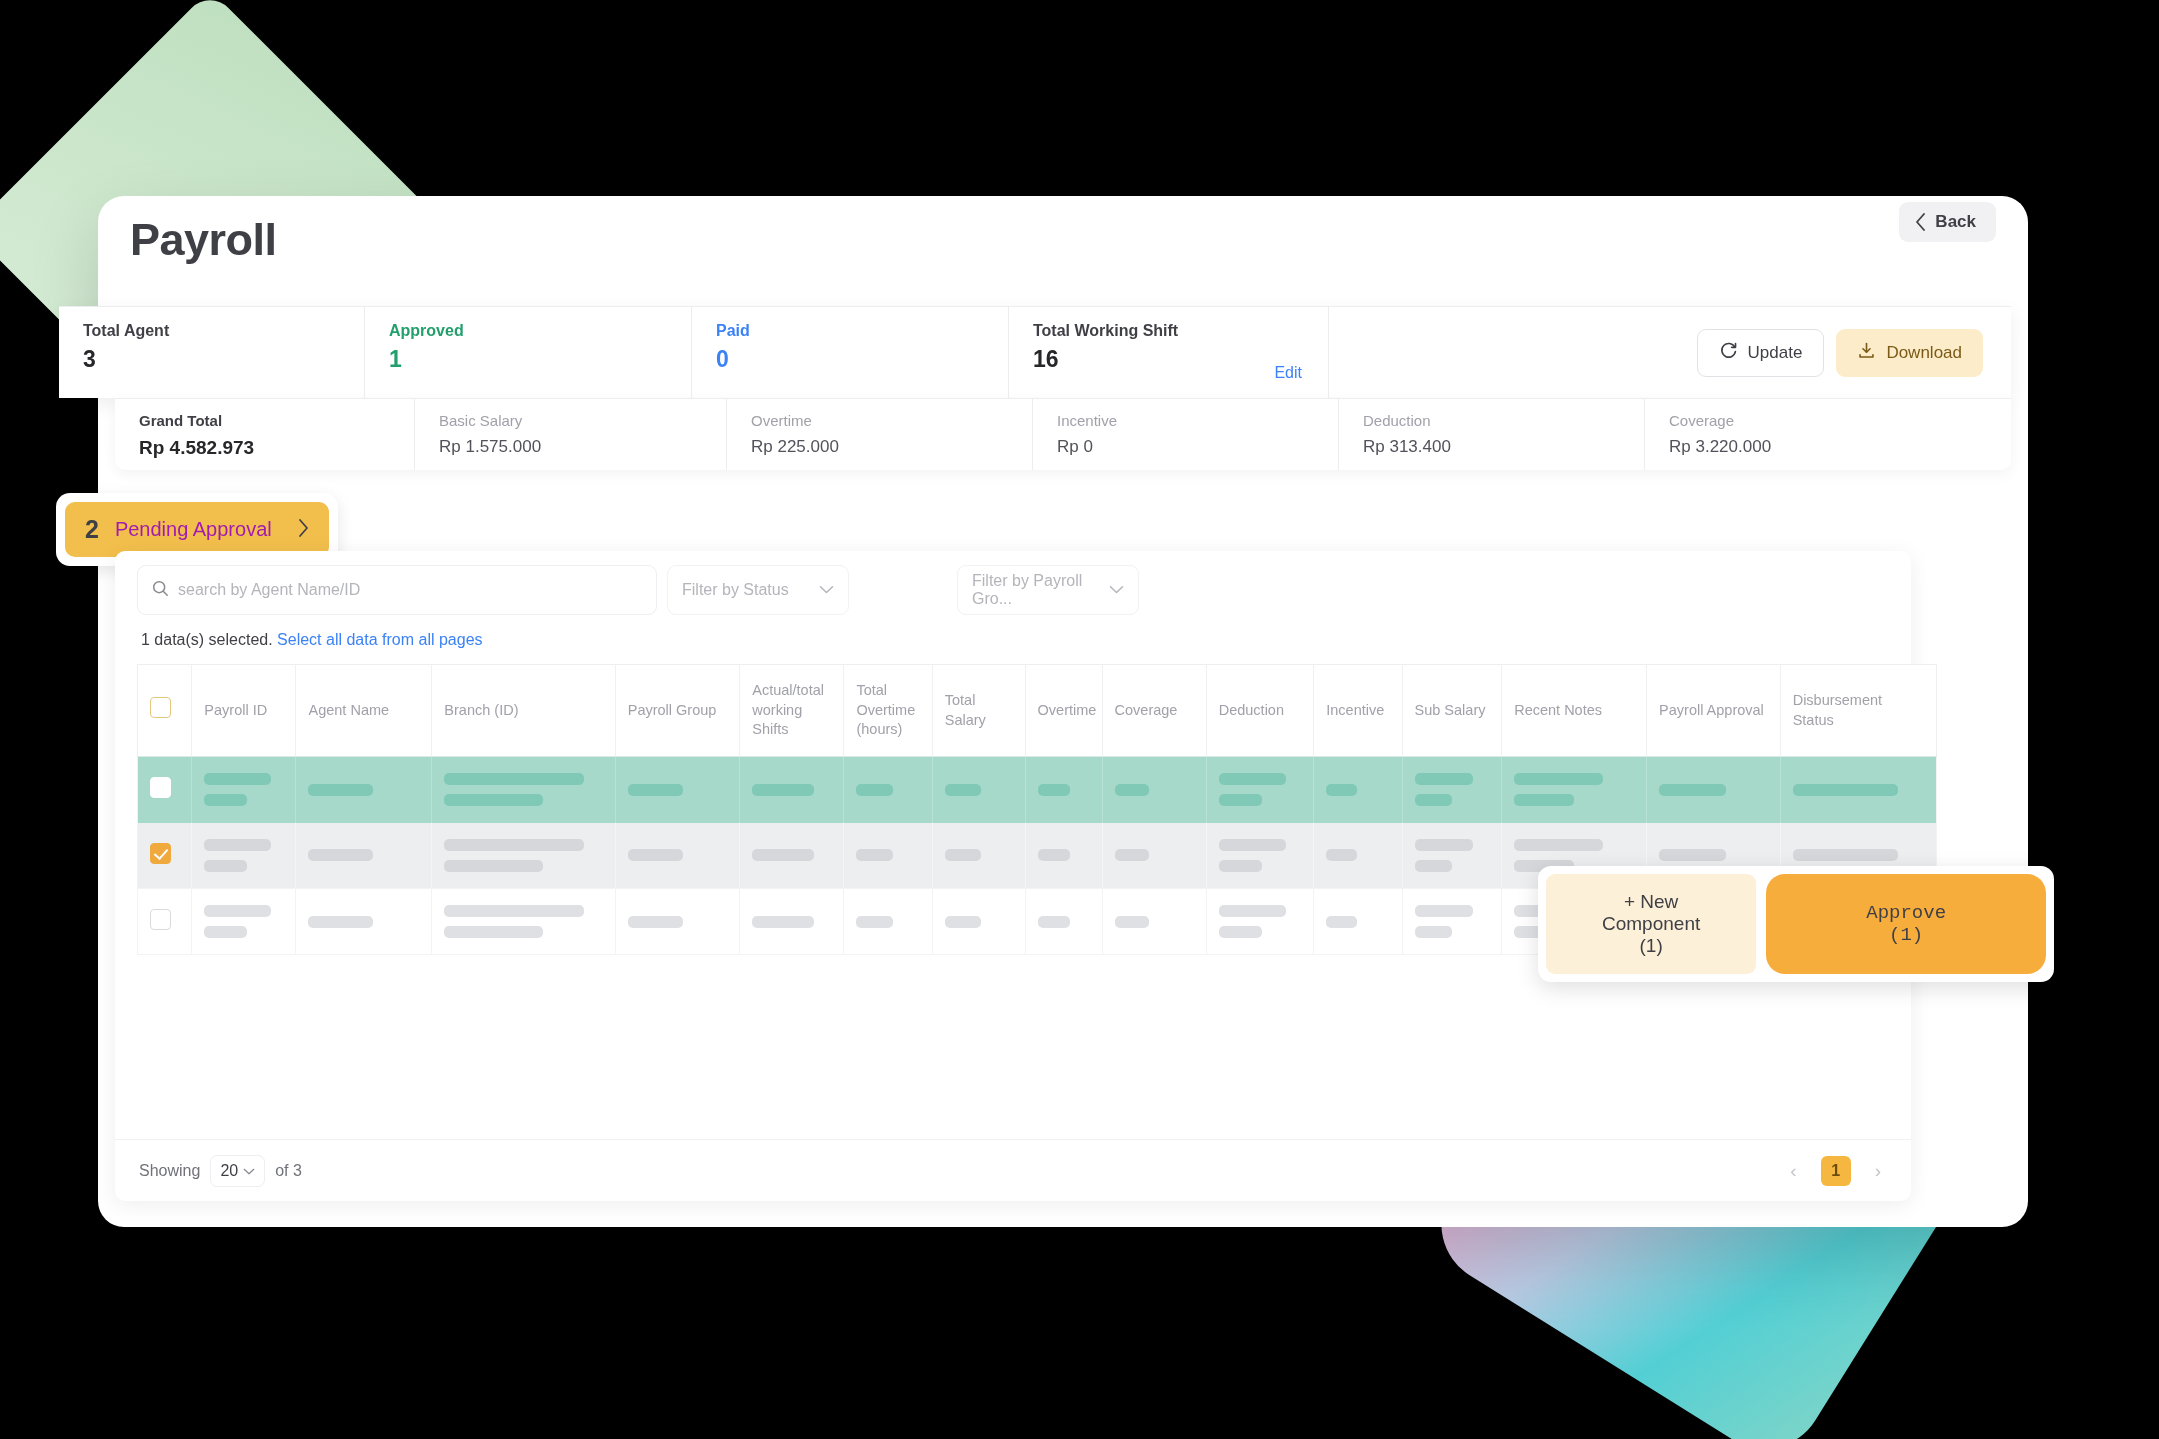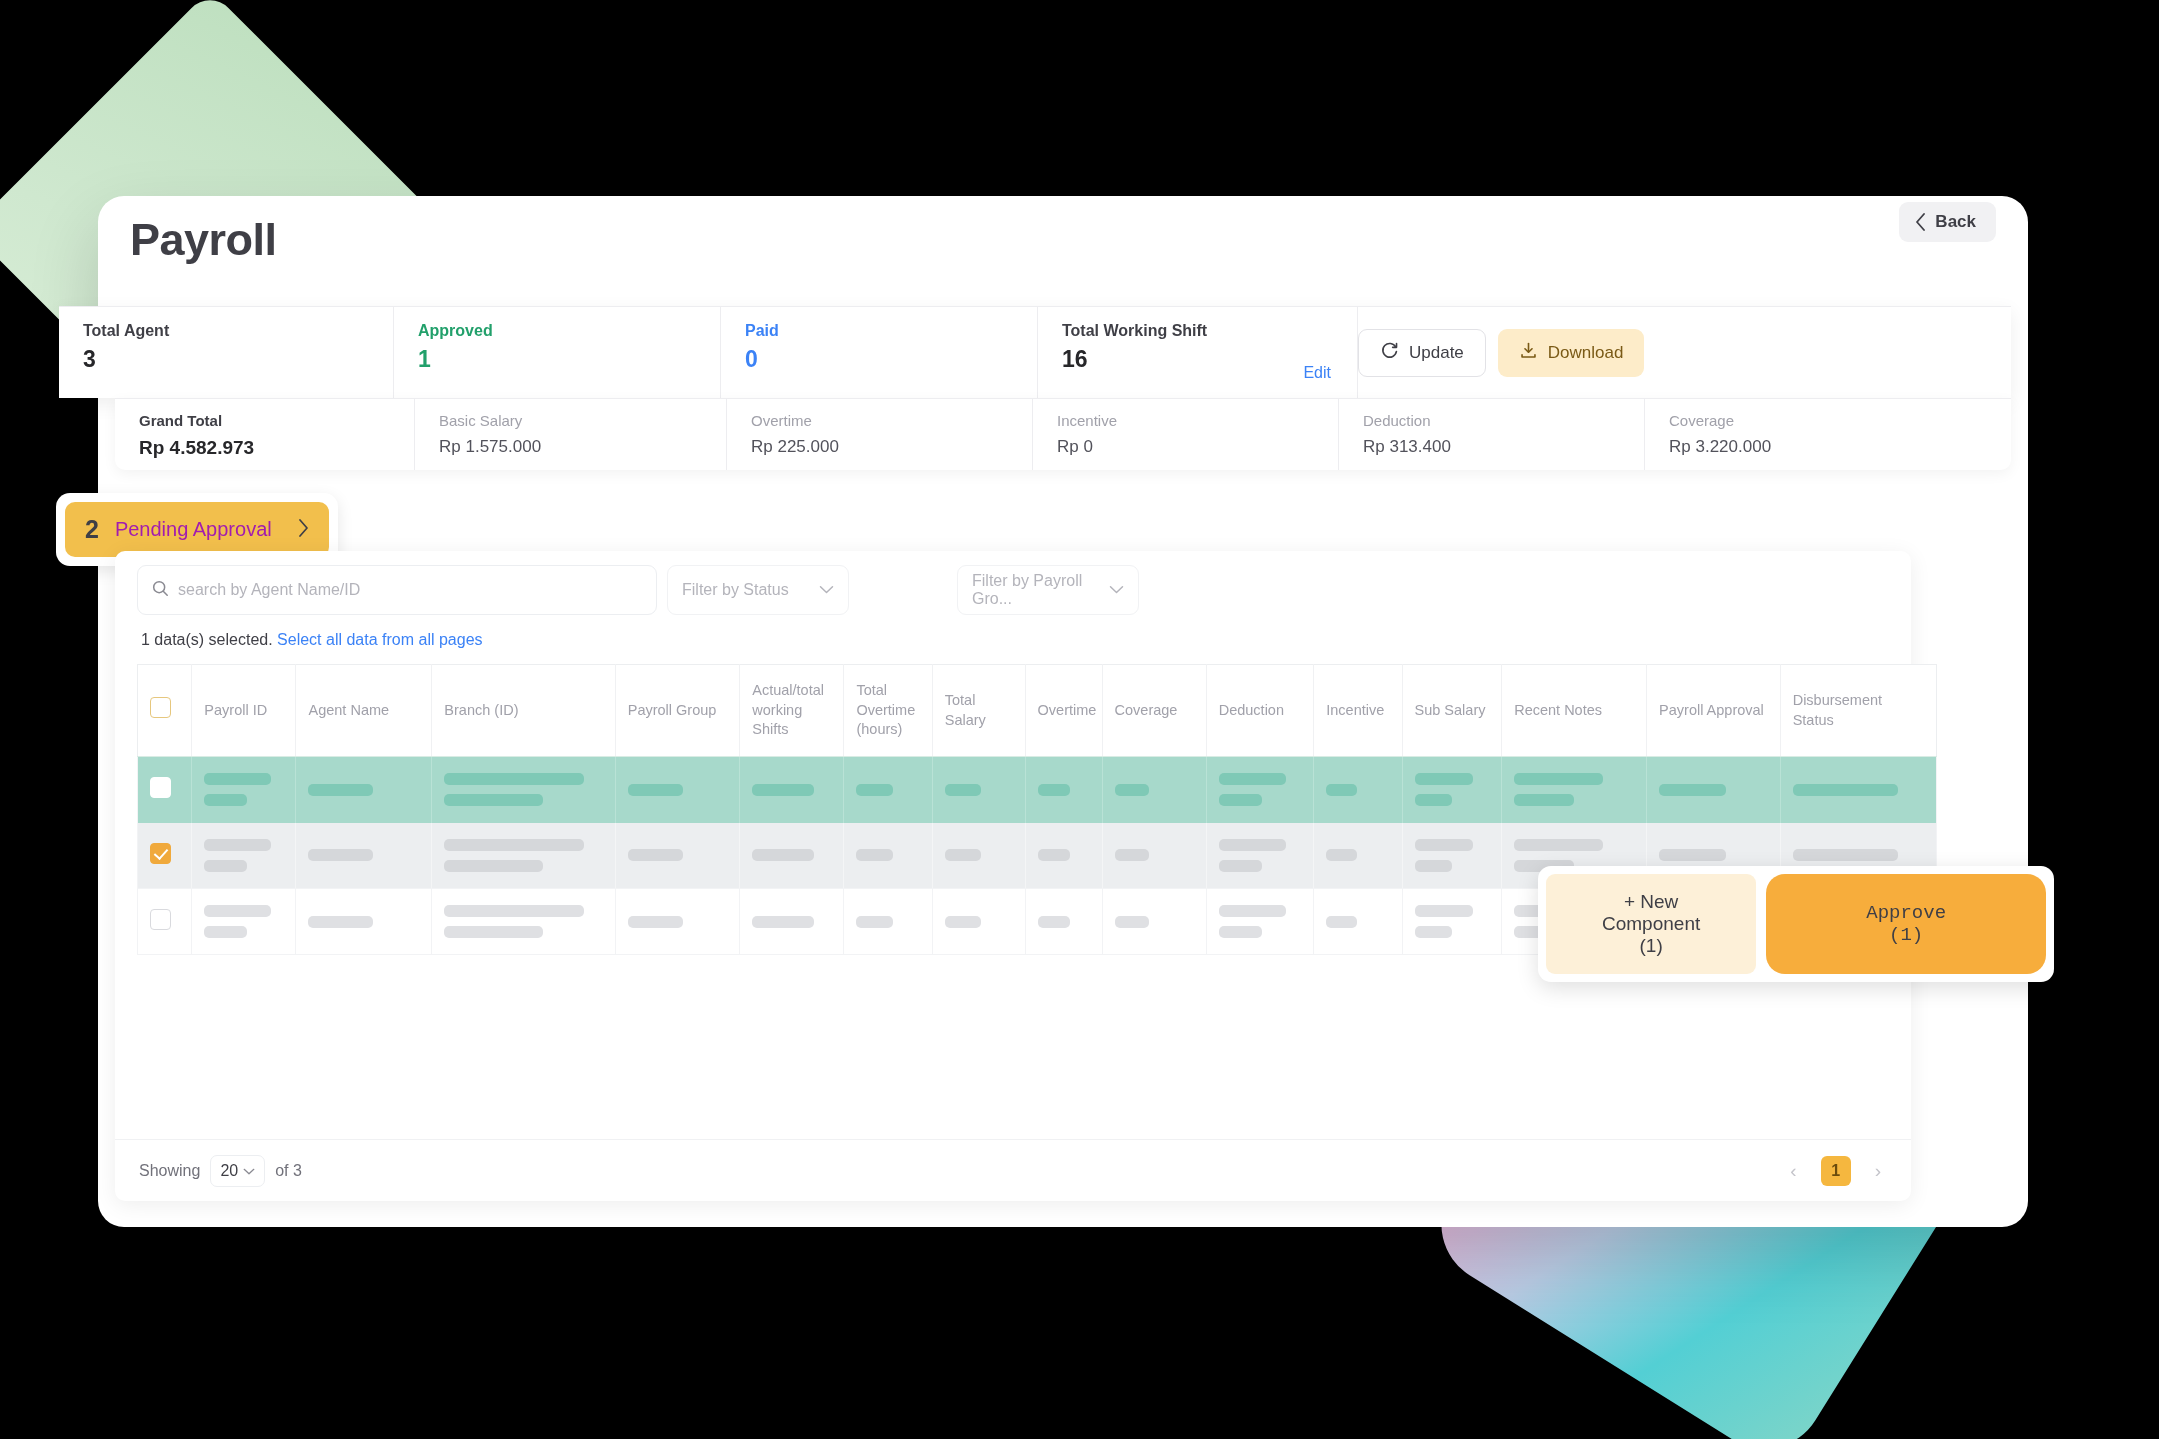--- a/index.html
+++ b/index.html
@@ -91,21 +91,21 @@
   .stat .lbl.green { color: #22a06b; }
   .stat .lbl.blue  { color: #3b82f6; }
   .stat .val { font-size: 23px; font-weight: bold; color: #27272a; margin-top: 6px; }
   .stat .val.green { color: #22a06b; }
   .stat .val.blue  { color: #3b82f6; }
   .stat .edit-link {
     position: absolute; right: 26px; bottom: 16px;
     font-size: 16px; color: #3b82f6; cursor: pointer;
   }
   .stat-actions {
-    flex: 1; display: flex; align-items: center; 
+    flex: 1; display: flex; align-items: center; justify-content: flex-end;
     gap: 12px; padding-right: 28px;
   }
   .btn-update {
     display: flex; align-items: center; gap: 10px;
     background: #fff; border: 1px solid #e2e2e6; border-radius: 9px;
     padding: 11px 21px; font-size: 17px; color: #3f3f46;
     font-family: inherit; cursor: pointer;
   }
   .btn-download {
     display: flex; align-items: center; gap: 10px;
@@ -306,21 +306,21 @@
     <div class="summary-bar">
       <div class="st">Payroll Report Summary</div>
       <span>
         <svg width="19" height="12" viewBox="0 0 19 12" fill="none">
           <path d="M2 2l7.5 7L17 2" stroke="#52525b" stroke-width="1.9" stroke-linecap="round" stroke-linejoin="round"></path>
         </svg>
       </span>
     </div>
 
     <div class="stats-strip">
-      <div class="stat" style="width:335px">
+      <div class="stat" style="width:306px">
         <div class="lbl">Total Agent</div>
         <div class="val">3</div>
       </div>
       <div class="stat" style="width:327px">
         <div class="lbl green">Approved</div>
         <div class="val green">1</div>
       </div>
       <div class="stat" style="width:317px">
         <div class="lbl blue">Paid</div>
         <div class="val blue">0</div>

